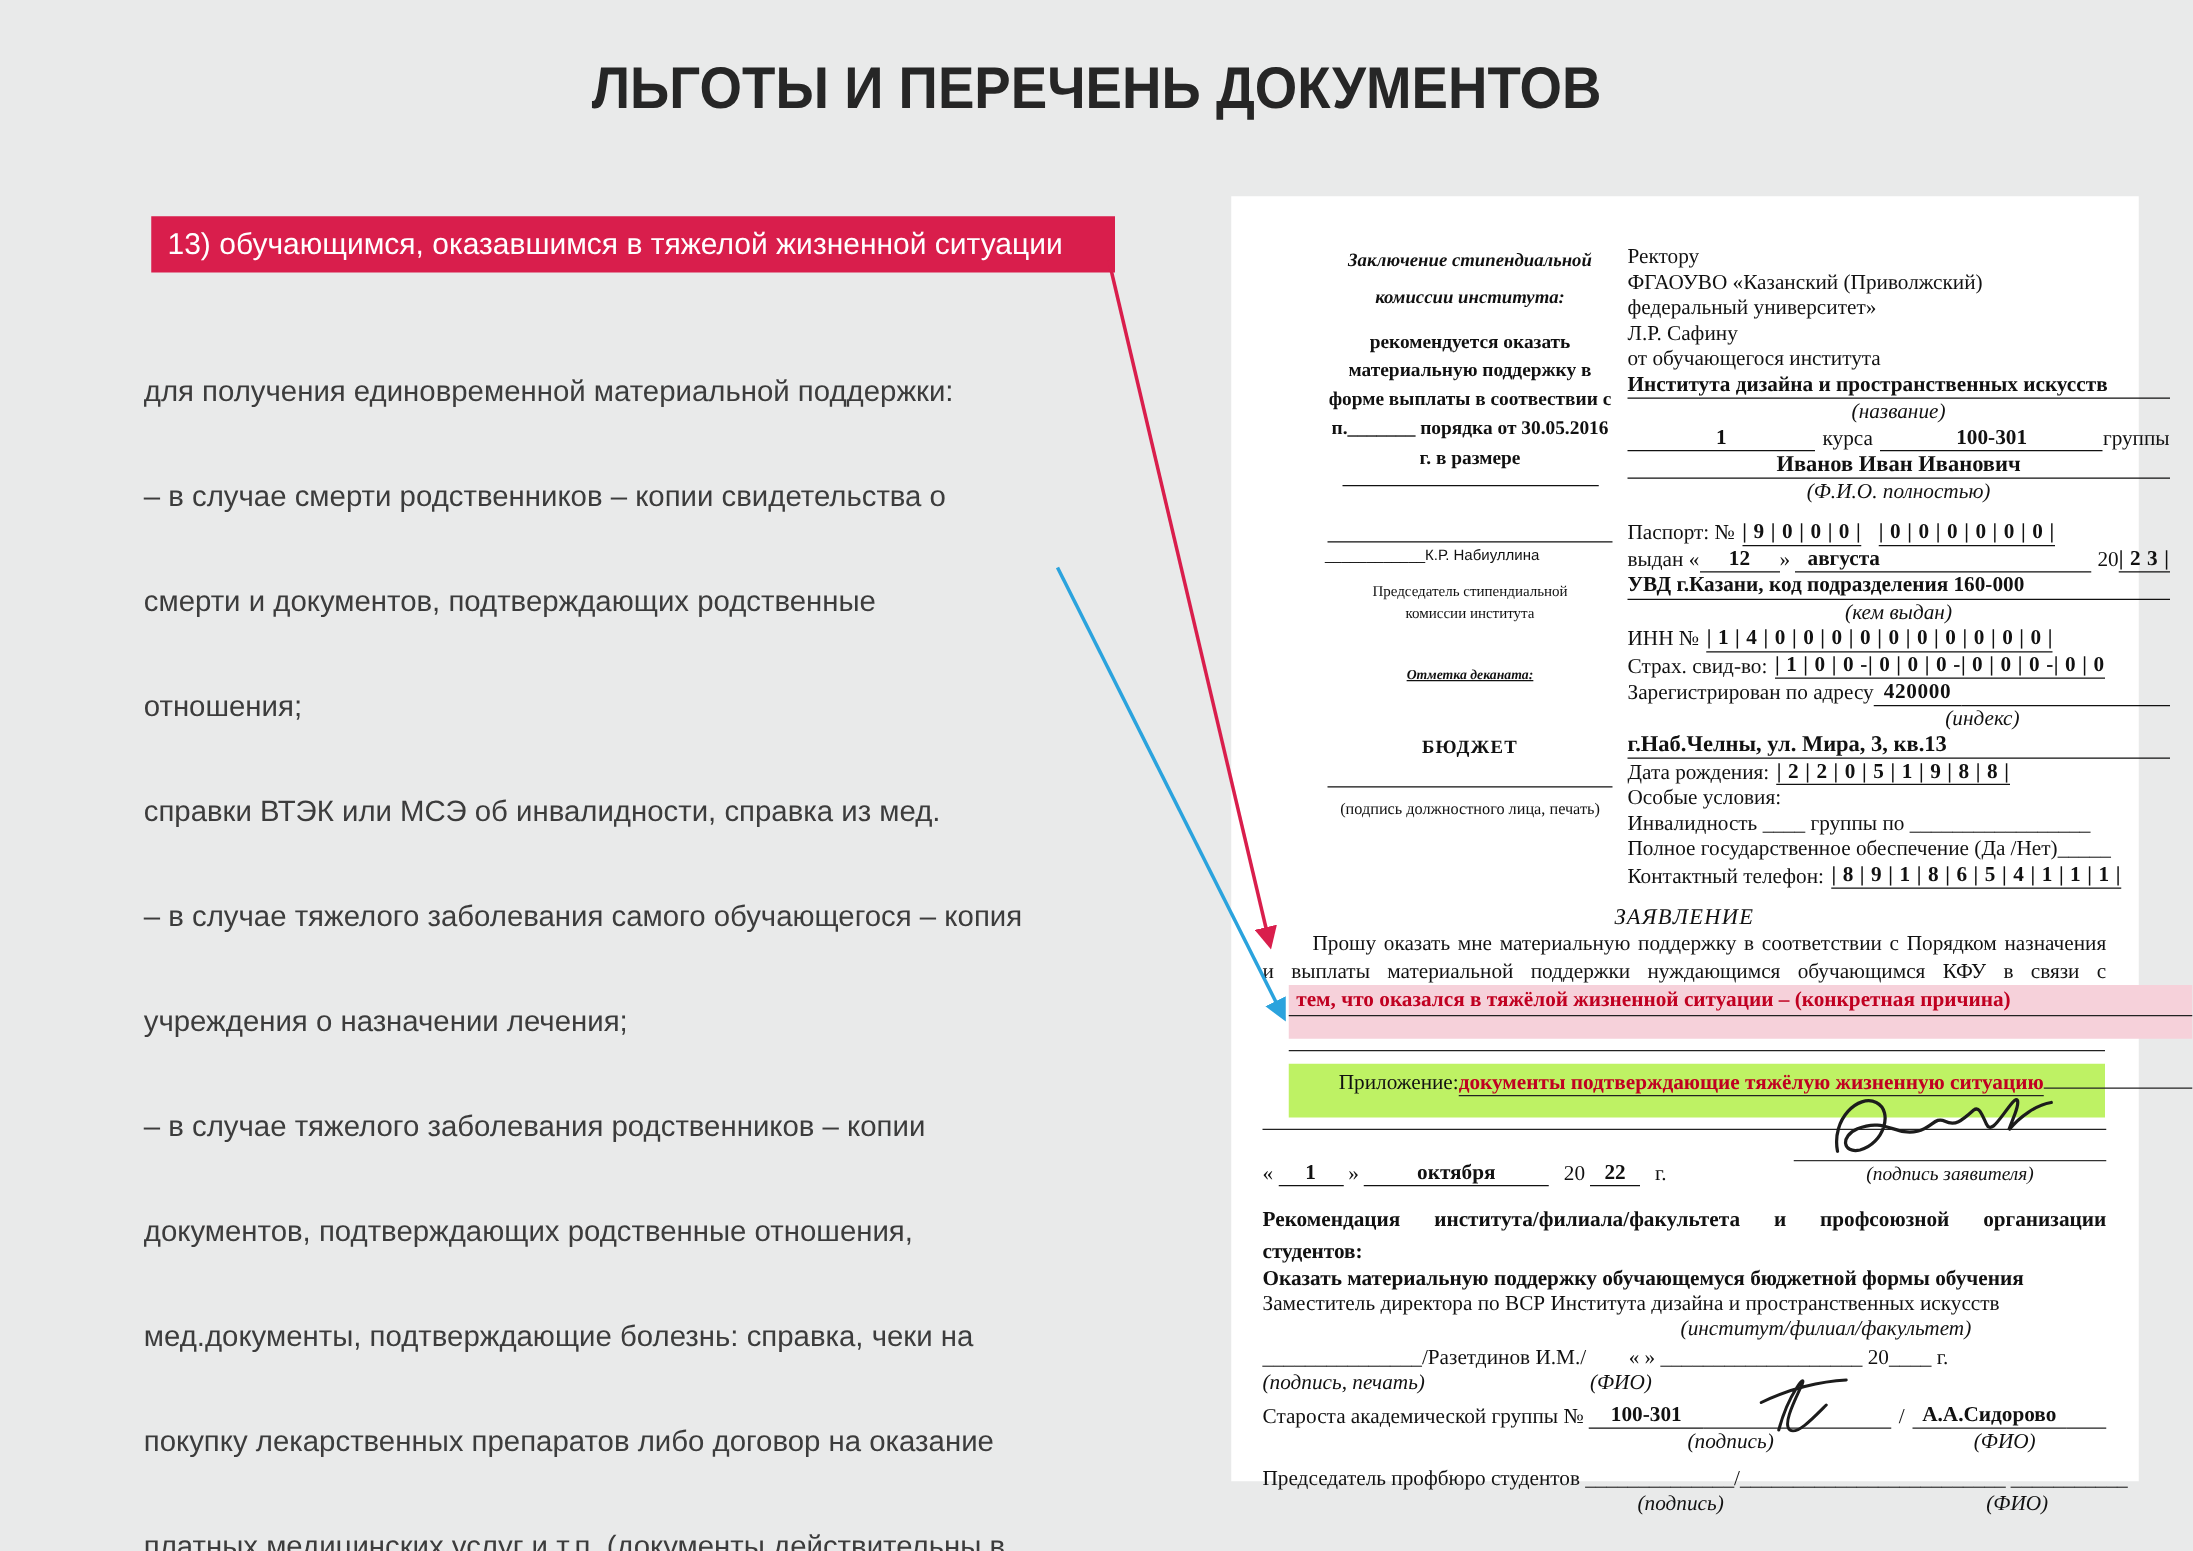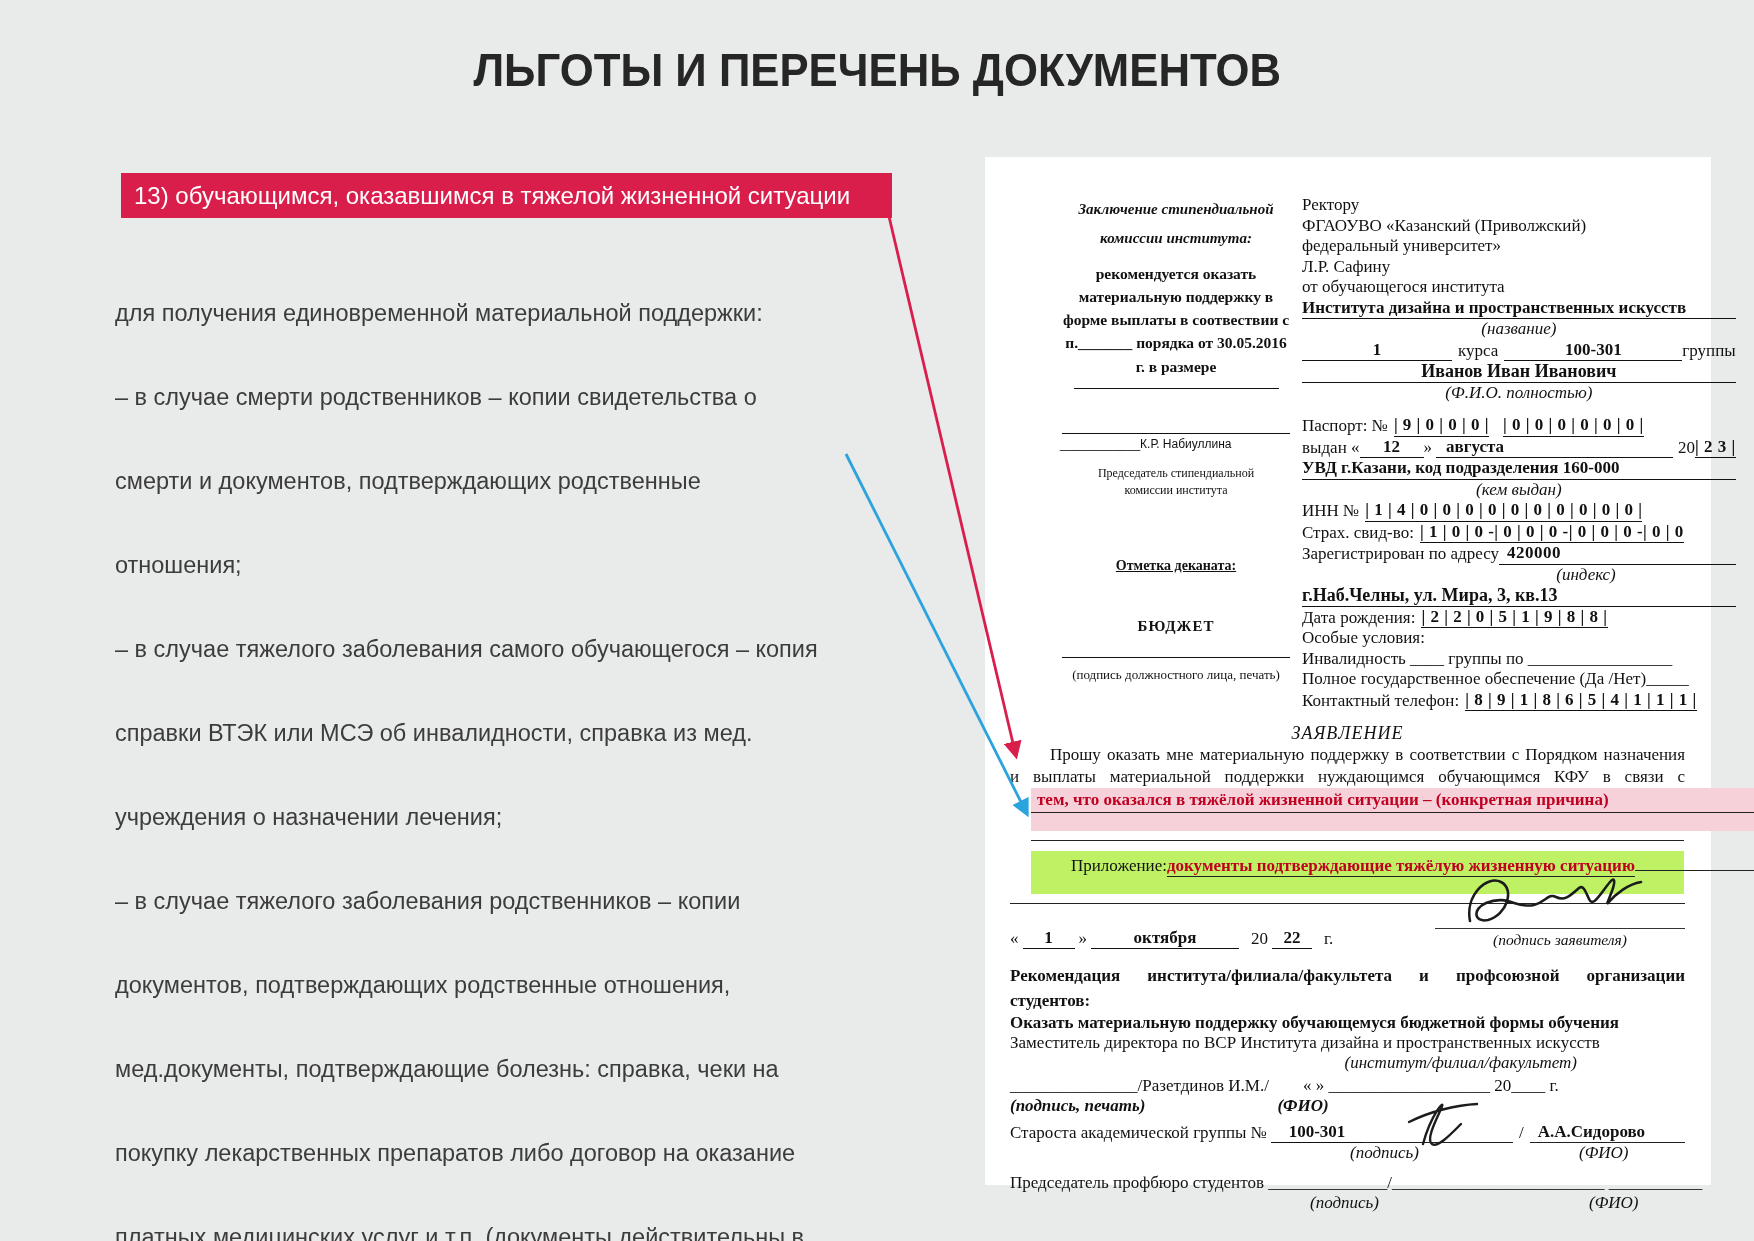--- a/index.html
+++ b/index.html
@@ -19,21 +19,21 @@
         color:#111;font-family:"Liberation Serif",serif;font-size:17px;box-sizing:border-box;}
   .paper-top{display:flex;padding-top:38px;}
   .col-l{width:232px;margin-left:75px;text-align:center;flex:none;}
   .c-title{font-weight:bold;font-style:italic;font-size:15px;line-height:1.95;}
   .c-rec{font-weight:bold;font-size:15.5px;line-height:1.5;margin-top:8px;}
   .hline{border-bottom:1.6px solid #111;}
   .l1{margin:10px auto 0;width:205px;}
   .l2{margin:44px auto 0;width:228px;}
   .sig-name{font-family:"Liberation Sans",sans-serif;font-size:12px;text-align:left;margin-top:3px;white-space:pre;}
   .chair{font-size:12px;line-height:1.4;margin-top:14px;}
-  .dean{margin-top:60px;font-weight:bold;font-size:14px;text-decoration:underline;}
+  .dean{margin-top:36px;font-weight:bold;font-style:italic;font-size:11px;text-decoration:underline;}
   .budget{margin-top:44px;font-weight:bold;font-size:15px;letter-spacing:1px;}
   .l3{margin:22px auto 0;width:228px;}
   .smallcap{font-size:13px;margin-top:9px;white-space:nowrap;}
   .col-r{flex:1;margin-left:10px;margin-right:12px;line-height:20.5px;}
   .cap-c{text-align:center;font-style:italic;}
   .inst{font-weight:bold;border-bottom:1.6px solid #111;}
   .row{display:flex;align-items:flex-end;}
   .uv{border-bottom:1.6px solid #111;text-align:center;font-weight:bold;display:inline-block;}
   .dg{font-weight:bold;border-bottom:1.6px solid #111;letter-spacing:.5px;white-space:nowrap;}
   .fio{text-align:center;font-weight:bold;font-size:18px;border-bottom:1.6px solid #111;}
@@ -63,21 +63,21 @@
   .sig-line{border-bottom:1.4px solid #333;height:0;}
   .sig-svg{position:absolute;left:20px;bottom:18px;}
   .sig-cap{font-style:italic;font-size:15.5px;margin-top:2px;}
   
   .rec{margin-top:14px;}
   .bold{font-weight:bold;}
   .rec-h1{font-weight:bold;text-align:justify;text-align-last:justify;line-height:25px;}
   .rec-h2{font-weight:bold;line-height:25px;}
   .rec-cap{font-style:italic;text-align:right;padding-right:108px;line-height:20px;}
   .rec-signrow{display:flex;align-items:flex-end;margin-top:3px;white-space:nowrap;}
-  .rec-caprow{display:flex;font-style:italic;line-height:20px;font-weight:bold;}
+  .rec-caprow{display:flex;font-style:italic;line-height:20px;}
   .star-row{display:flex;align-items:flex-end;margin-top:6px;white-space:nowrap;}
   .star-sig{position:relative;width:150px;border-bottom:1.4px solid #222;}
   .star-sig svg{position:absolute;left:22px;bottom:-6px;}
   .star-fio{font-weight:bold;border-bottom:1.4px solid #222;padding:0 8px;}
   .caps2{display:flex;font-style:italic;line-height:20px;}
   .union-row{margin-top:10px;white-space:nowrap;}
   
   .arrows{position:absolute;left:0;top:0;pointer-events:none;}
 </style>
 </head>
@@ -91,22 +91,22 @@
 
   <div class="banner">
     <span>13) обучающимся, оказавшимся в тяжелой жизненной ситуации</span>
   </div>
 
   <div class="bodytext">
     <div>для получения единовременной материальной поддержки:</div>
     <div>– в случае смерти родственников – копии свидетельства о</div>
     <div>смерти и документов, подтверждающих родственные</div>
     <div>отношения;</div>
+    <div>справки ВТЭК или МСЭ об инвалидности, справка из мед.</div>
     <div>– в случае тяжелого заболевания самого обучающегося – копия</div>
-    <div>справки ВТЭК или МСЭ об инвалидности, справка из мед.</div>
     <div>учреждения о назначении лечения;</div>
     <div>– в случае тяжелого заболевания родственников – копии</div>
     <div>документов, подтверждающих родственные отношения,</div>
     <div>мед.документы, подтверждающие болезнь: справка, чеки на</div>
     <div>покупку лекарственных препаратов либо договор на оказание</div>
     <div>платных медицинских услуг и т.п. (документы действительны в</div>
     
     
     
     

